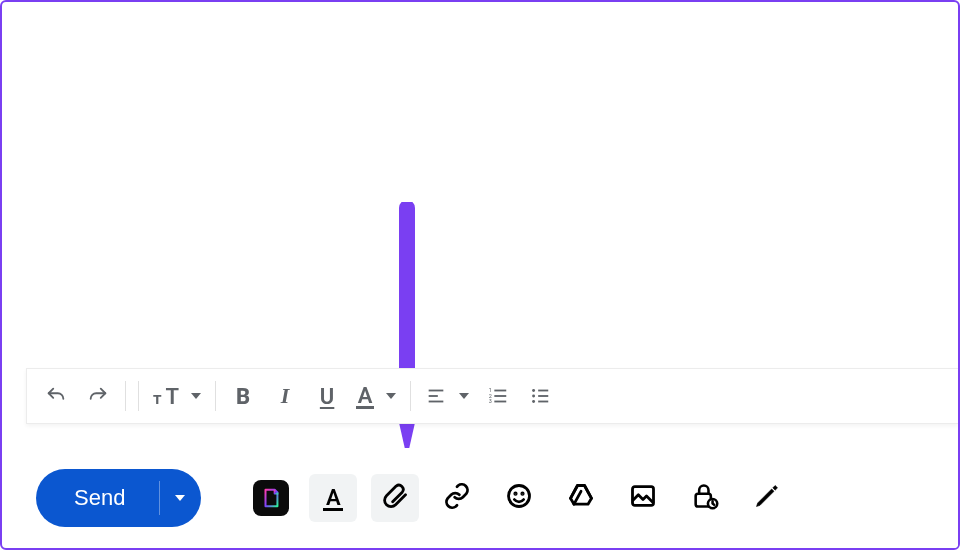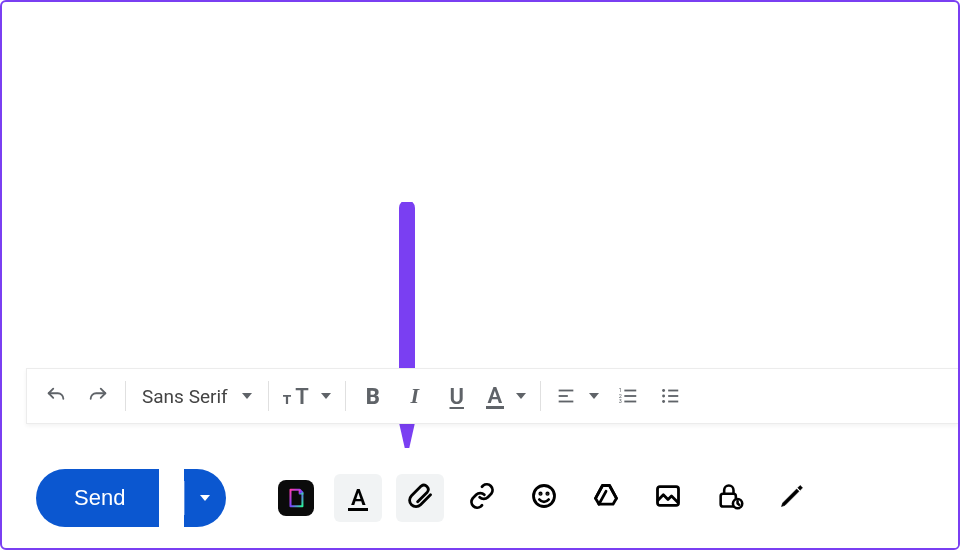--- a/index.html
+++ b/index.html
@@ -34,21 +34,21 @@
   .caret { width: 0; height: 0; border-left: 5px solid transparent; border-right: 5px solid transparent; border-top: 6px solid #5f6368; margin-left: 8px; }
   .fmt-label { font-size: 22px; font-weight: 600; color: #5f6368; }
 
   
   .action-bar {
     position: absolute; left: 24px; right: 0; bottom: 0; height: 100px;
     display: flex; align-items: center; padding: 0 10px; gap: 14px;
     background: #fff;
   }
   .send-group {
-    display: flex; align-items: stretch; height: 58px; gap: 25px;
+    display: flex; align-items: stretch; height: 58px;
   }
   .send-btn {
     background: #0b57d0; color: #fff; border: none; border-radius: 30px 0 0 30px;
     padding: 0 34px 0 38px; font-size: 22px; font-weight: 500; display: flex; align-items: center;
     cursor: pointer;
   }
   .send-more {
     background: #0b57d0; color: #fff; border: none; border-radius: 0 30px 30px 0;
     width: 42px; display: flex; align-items: center; justify-content: center; cursor: pointer;
     position: relative;
@@ -91,24 +91,20 @@
           <path d="M4 9h10a6 6 0 016 6v0" stroke-linecap="round"></path>
         </svg>
     </div>
     <div class="tb-btn">
       <svg viewBox="0 0 24 24">
           <path d="M15 14l5-5-5-5" stroke-linecap="round" stroke-linejoin="round"></path>
           <path d="M20 9H10a6 6 0 00-6 6v0" stroke-linecap="round"></path>
         </svg>
     </div>
     <div class="tb-divider"></div>
-    <div class="font-picker">
-      <span>Sans Serif</span>
-      <span class="caret"></span>
-    </div>
     <div class="tb-divider"></div>
     <div class="tb-btn" style="width:auto;padding:0 6px;gap:4px;">
       <span class="fmt-label" style="font-size:17px;position:relative;top:2px;">т</span>
       <span class="fmt-label">T</span>
       <span class="caret"></span>
     </div>
     <div class="tb-divider"></div>
     <div class="tb-btn">
       <span class="fmt-label" style="font-weight:800;">B</span>
     </div>

